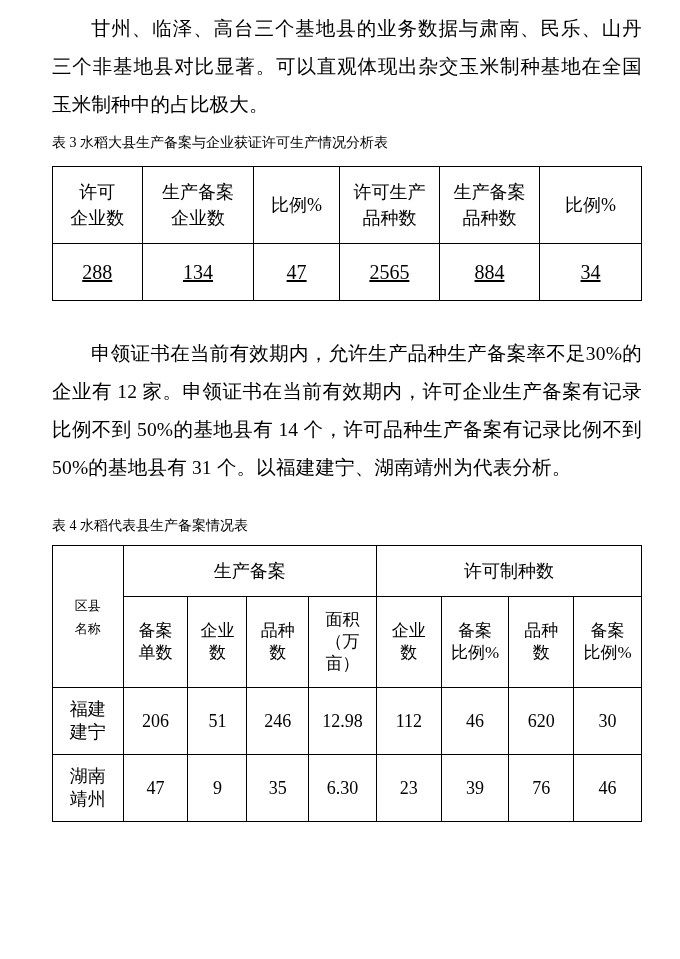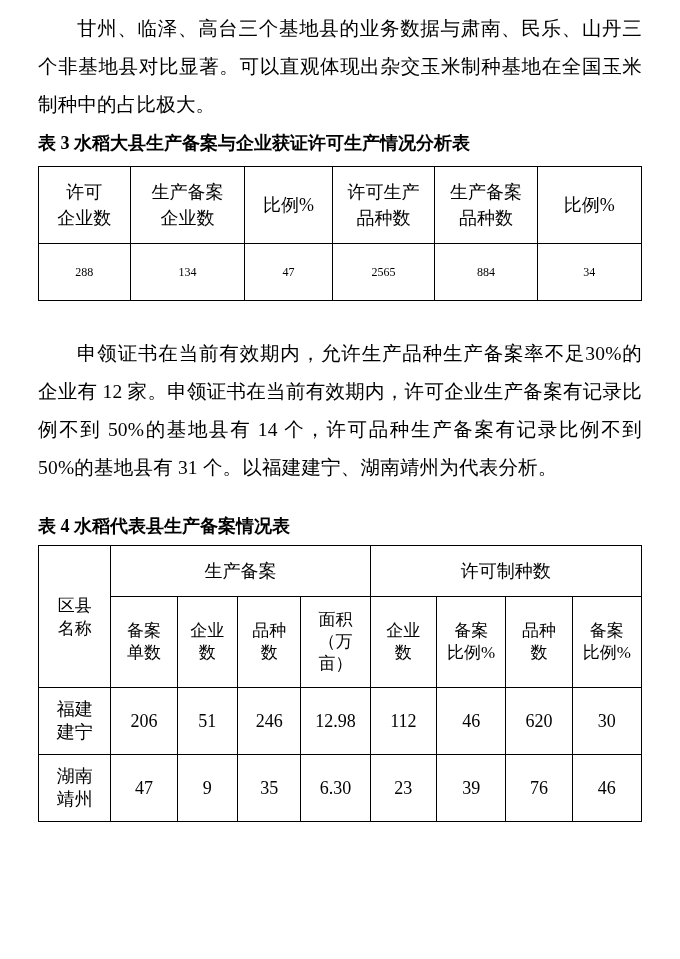--- a/index.html
+++ b/index.html
@@ -12,41 +12,41 @@
     background: #ffffff;
     font-family: "Liberation Serif", "DejaVu Serif", serif;
     color: #000000;
     overflow: hidden;
   }
   .page {
     position: relative;
     width: 680px;
     height: 959px;
     box-sizing: border-box;
-    padding: 10px 38px 0 38px;
+    padding: 10px 38px 0 52px;
   }
   p.para {
     margin: 0;
     font-size: 19.5px;
     line-height: 38px;
     text-align: justify;
     text-justify: inter-ideograph;
     letter-spacing: 0.2px;
   }
   p.indent {
     text-indent: 2em;
   }
   .bold {
     font-weight: bold;
   }
   .tbl-caption {
     margin: 0;
-    font-size: 18px;
+    font-size: 14px;
     line-height: 38px;
-    font-weight: bold;
+    font-weight: normal;
     text-align: left;
   }
   .tbl-caption.center {
     text-align: left;
   }
   table.doc {
     border-collapse: collapse;
     width: 100%;
     table-layout: fixed;
   }
@@ -62,37 +62,38 @@
   #table3 {
     margin-top: 4px;
   }
   #table3 td.head {
     height: 72px;
     font-size: 18px;
     line-height: 26px;
   }
   #table3 td.val {
     height: 52px;
-    font-size: 12px;
+    font-size: 20px;
+    text-decoration: underline;
   }
   
   .gap-after-t3 { height: 34px; }
   .gap-before-t4 { height: 20px; }
   
   #table4 td.grp {
     height: 46px;
     font-size: 18px;
   }
   #table4 td.sub {
     height: 86px;
     font-size: 17px;
     line-height: 22px;
   }
   #table4 td.rowname {
-    font-size: 17px;
+    font-size: 13px;
     line-height: 23px;
   }
   #table4 td.data {
     height: 62px;
     font-size: 18px;
   }
   .vtext {
     display: inline-block;
     line-height: 21px;
   }

